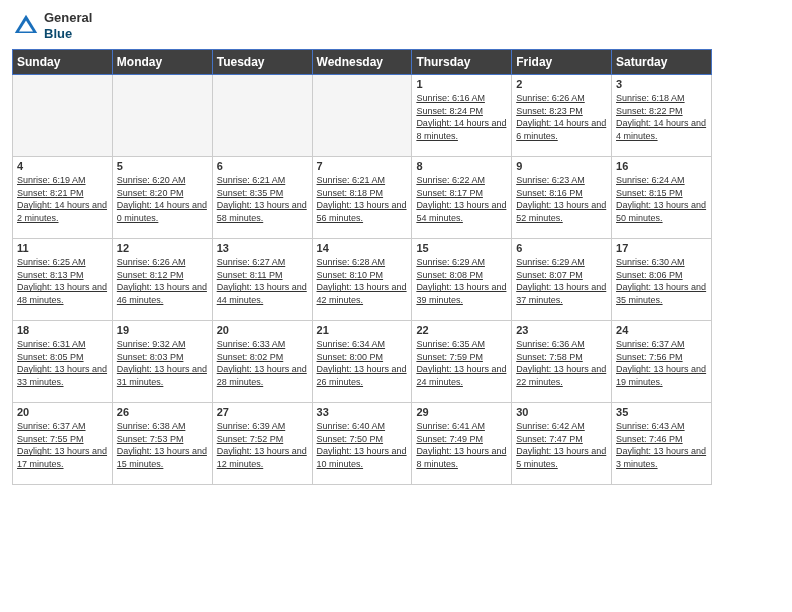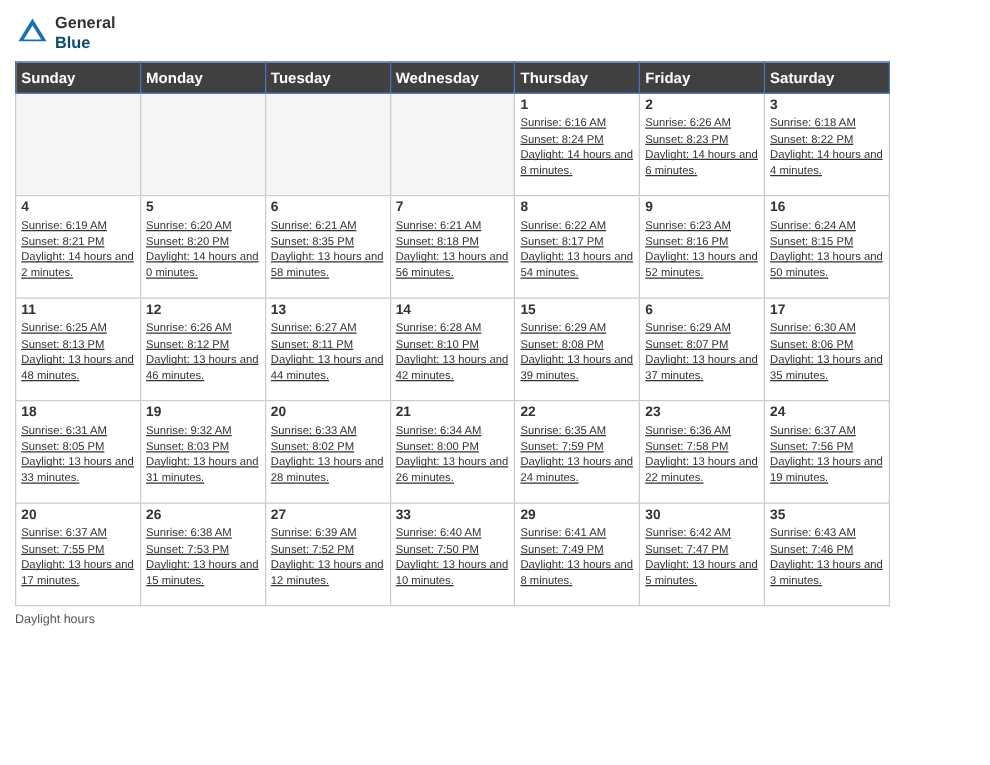--- a/index.html
+++ b/index.html
@@ -360,14 +360,13 @@
             <span class="day-num">35</span>
             <div class="day-info">Sunrise: 6:43 AM
 Sunset: 7:46 PM
 Daylight: 13 hours
 and 3 minutes.</div>
           </td>
         </tr>
       </tbody>
   </table>
 
-  <div class="footer">Daylight hours</div>
 </div>
 
 </body></html>

